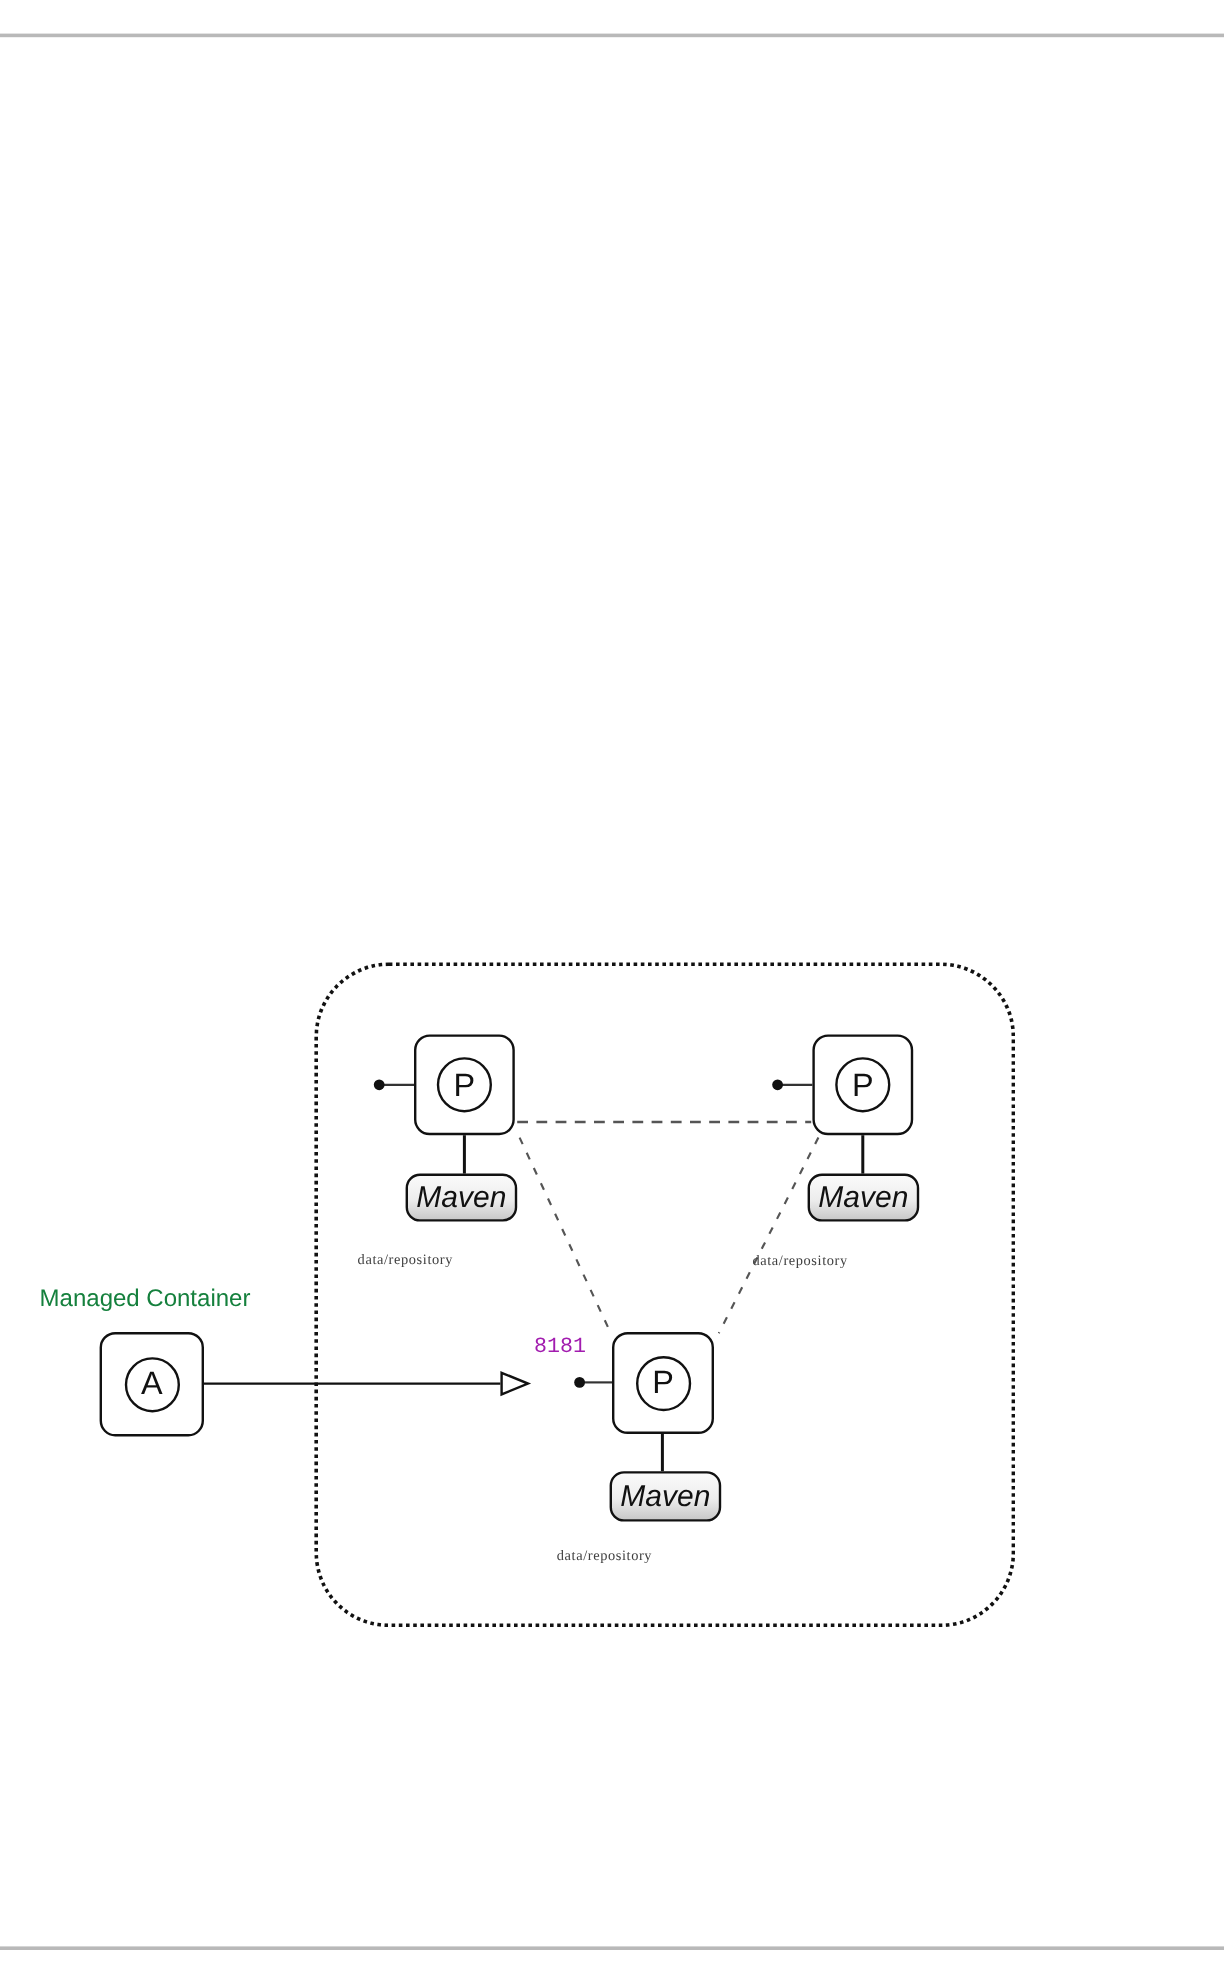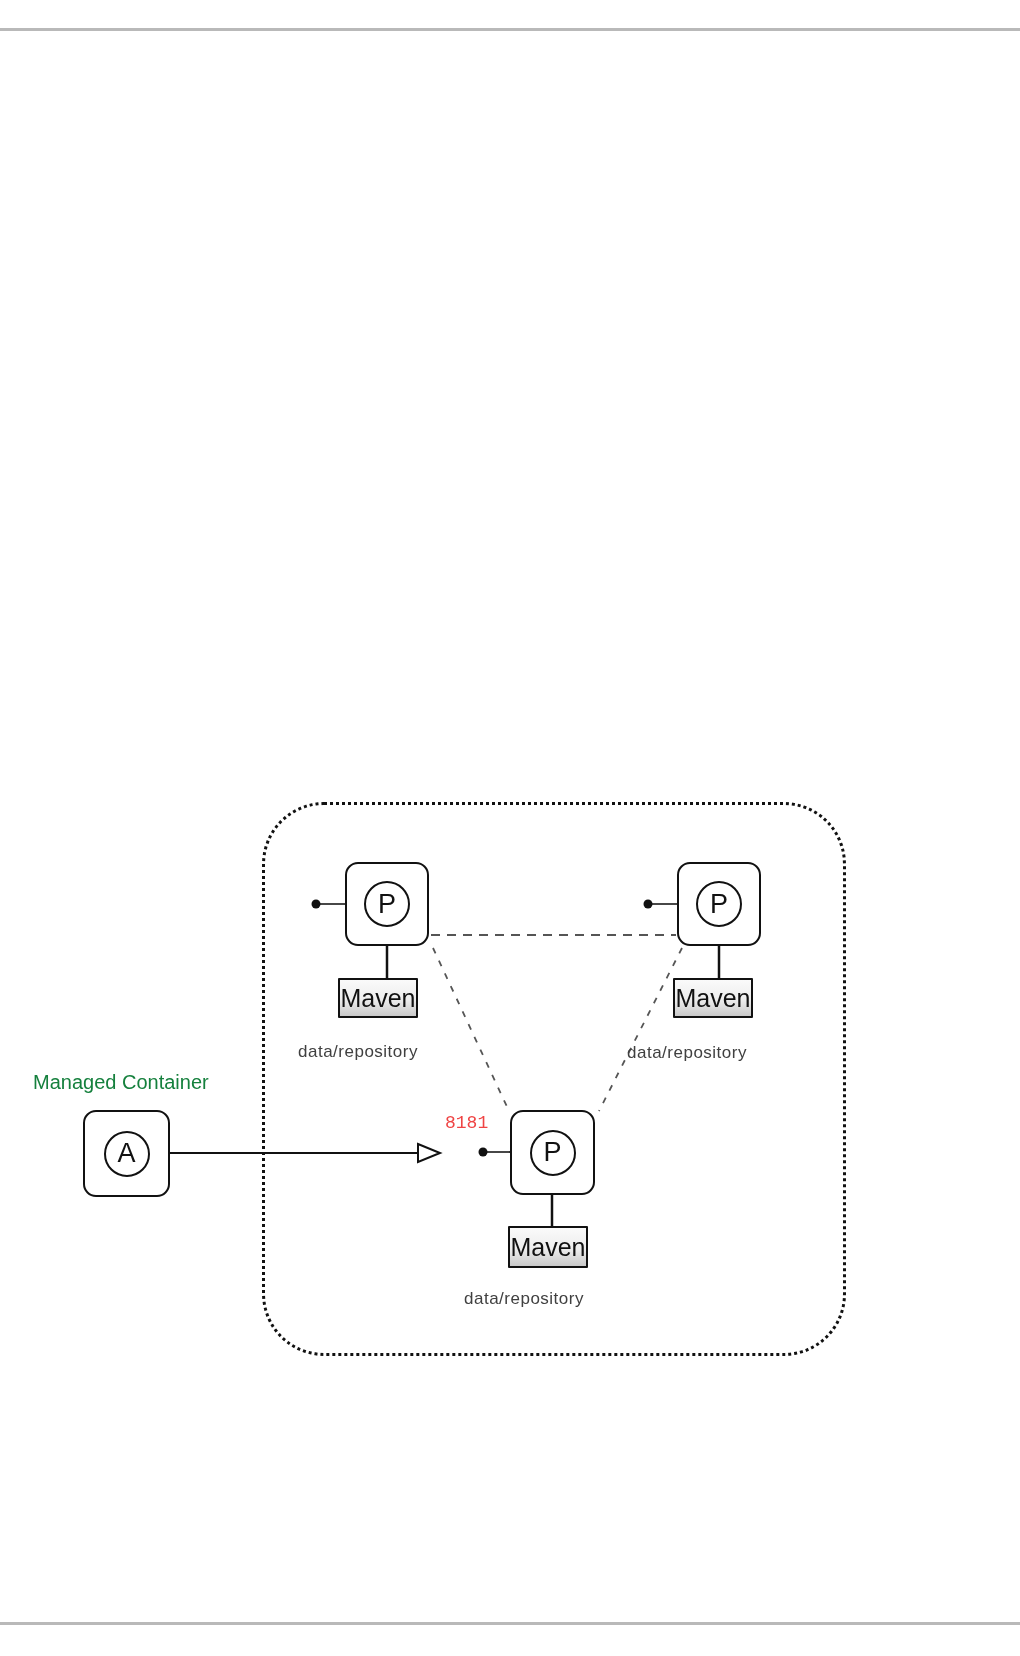--- a/index.html
+++ b/index.html
@@ -24,34 +24,34 @@
     display:flex;align-items:center;justify-content:center;box-sizing:border-box;
   }
   .node-circle{
     width:46px;height:46px;border:2.5px solid #111111;border-radius:50%;
     display:flex;align-items:center;justify-content:center;box-sizing:border-box;
     background:#ffffff;
   }
   .node-letter{font-size:27px;color:#111111;line-height:1;}
 
   .maven-box{
-    position:absolute;width:80px;height:40px;box-sizing:border-box;
-    border:2.5px solid #111111;border-radius:1px;
+    position:absolute;width:93px;height:40px;box-sizing:border-box;
+    border:2.5px solid #111111;border-radius:12px;
     background:linear-gradient(to bottom,#fafafa 0%,#ededed 55%,#c9c9c9 100%);
     display:flex;align-items:center;justify-content:center;
-    font-size:25px;color:#111111;
+    font-style:italic;font-size:25px;color:#111111;
   }
 
   .repo-label{
-    position:absolute;font-family:Liberation Sans, sans-serif;
-    font-size:17px;color:#404040;letter-spacing:0.5px;white-space:nowrap;
+    position:absolute;font-family:Liberation Serif, serif;
+    font-size:12px;color:#404040;letter-spacing:0.5px;white-space:nowrap;
   }
   .port-label{
     position:absolute;font-family:"Liberation Mono",monospace;
-    font-size:18px;color:#ef4444;white-space:nowrap;
+    font-size:18px;color:#a21caf;white-space:nowrap;
   }
   .container-label{
     position:absolute;left:33px;top:1071px;
     font-size:20px;color:#15803d;white-space:nowrap;
   }
 </style>
 </head>
 <body>
 
 <div class="page">

